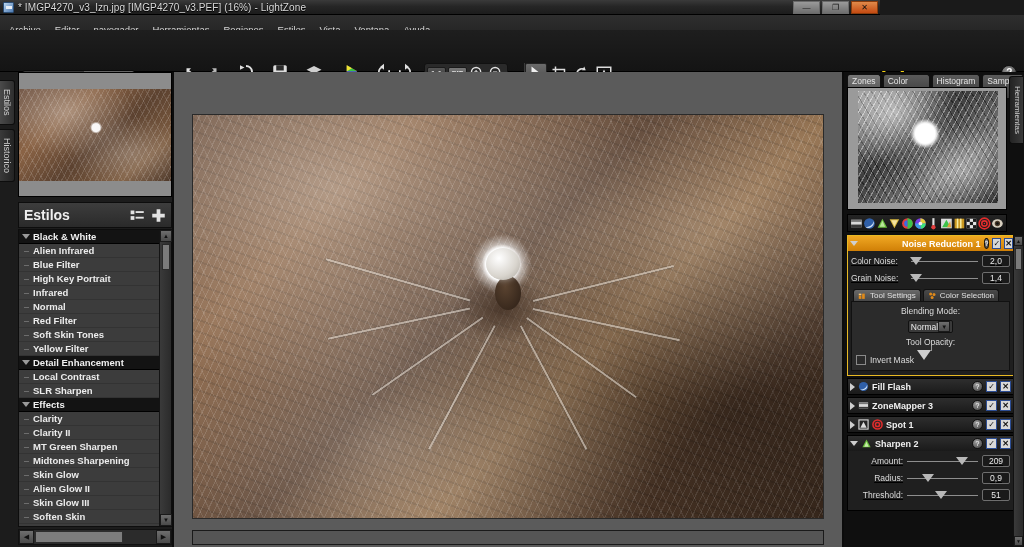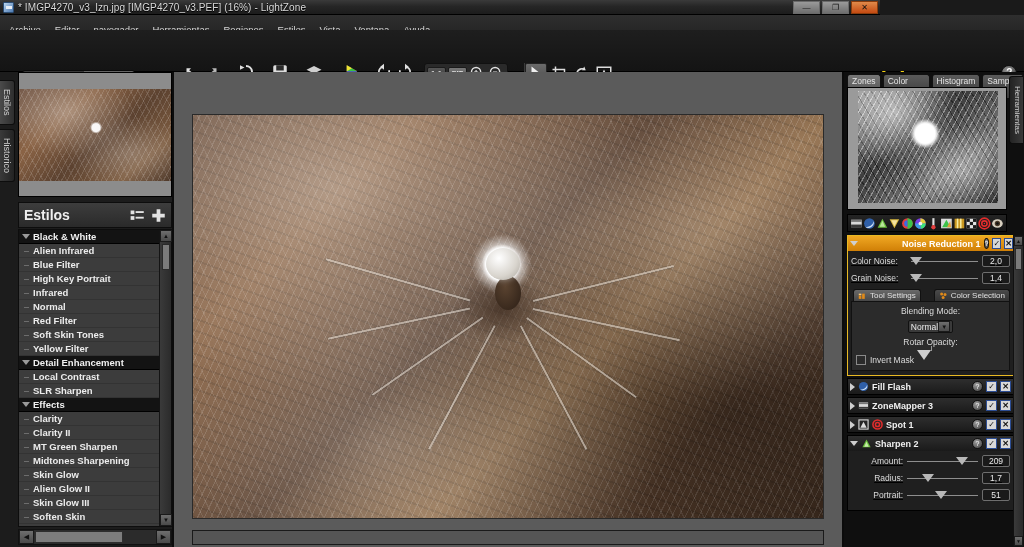--- a/index.html
+++ b/index.html
@@ -331,21 +331,21 @@
   .track:before{ content:""; position:absolute; left:0; right:0; top:4px; height:1px; background:#8e8e8e;}
   .knob{ position:absolute; top:0; width:0;height:0;
      border-left:6px solid transparent;border-right:6px solid transparent;border-top:8px solid #b8b8b8;
      transform:translateX(-6px);}
   .numbox{
     width:28px; font-size:8.5px; color:#e8e8e8; text-align:center;
     background:#1a1a1a; border:1px solid #6e6e6e; border-radius:2px; padding:0 1px;
     flex:none;
   }
 
-  .tabs2{ display:flex; gap:2px; margin:2px 0 0 2px;justify-content:space-between; }
+  .tabs2{ display:flex; gap:2px; margin:2px 0 0 2px; }
   .tab2{ font-size:8px; color:#e0e0e0; background:linear-gradient(to bottom,#4a4a4a,#333);
     border:1px solid #111; border-bottom:none; border-radius:3px 3px 0 0; padding:1px 4px;
     display:flex; align-items:center; gap:3px;}
   .tab2.on{ background:linear-gradient(to bottom,#6a6a6a,#474747); }
   .subpanel{ border:1px solid #111; background:#2b2b2b; padding:4px 4px 5px; }
   .sp-row{ display:flex; align-items:center; gap:4px; margin-bottom:4px;flex-direction:column;}
   .sp-lbl{ font-size:8.5px; color:#dcdcdc; white-space:nowrap;}
   .sel{
     flex:1; height:14px; background:#3a3a3a; border:1px solid #111; border-radius:2px;
     display:flex; align-items:center; justify-content:space-between;
@@ -768,21 +768,21 @@
 
           <div class="subpanel">
             <div class="sp-row">
               <span class="sp-lbl">Blending Mode:</span>
               <span class="sel">
                 <span>Normal</span>
                 <span class="selarrow">▼</span>
               </span>
             </div>
             <div class="sp-row">
-              <span class="sp-lbl">Rotar Opacity:</span>
+              <span class="sp-lbl">Tool Opacity:</span>
               <span class="ticks">
                 <span class="tick" style="left:0%"></span>
                   <span class="tick" style="left:9%"></span>
                 <span class="tick" style="left:18%"></span>
                   <span class="tick" style="left:27%"></span>
                 <span class="tick" style="left:36%"></span>
                   <span class="tick" style="left:45%"></span>
                 <span class="tick" style="left:54%"></span>
                   <span class="tick" style="left:63%"></span>
                 <span class="tick" style="left:72%"></span>
@@ -864,24 +864,24 @@
             <span class="track">
                 <span class="knob" style="left:77%;"></span>
               </span>
             <span class="numbox">209</span>
           </div>
           <div class="slider-row">
             <span class="slider-lbl w2">Radius:</span>
             <span class="track">
                 <span class="knob" style="left:30%;"></span>
               </span>
-            <span class="numbox">1,7</span>
+            <span class="numbox">0,9</span>
           </div>
           <div class="slider-row">
-            <span class="slider-lbl w2">Portrait:</span>
+            <span class="slider-lbl w2">Threshold:</span>
             <span class="track">
                 <span class="knob" style="left:48%;"></span>
               </span>
             <span class="numbox">51</span>
           </div>
         </div>
       </div>
 
     </div>
 

